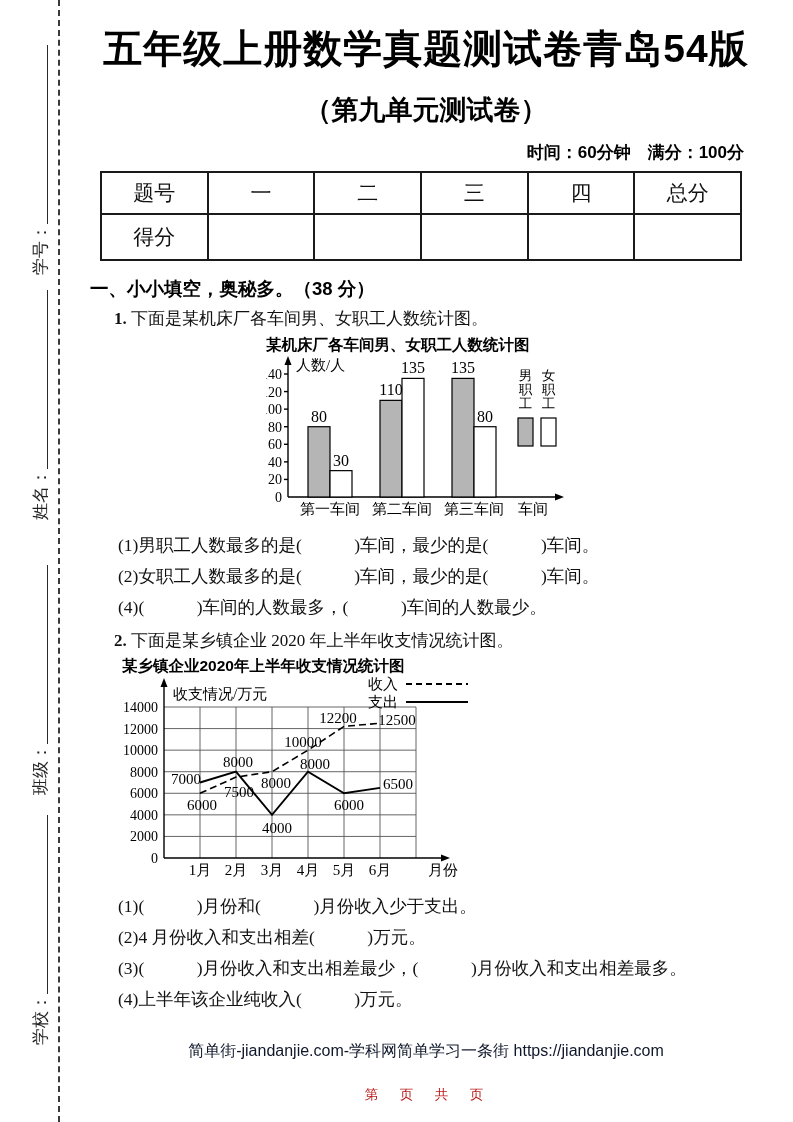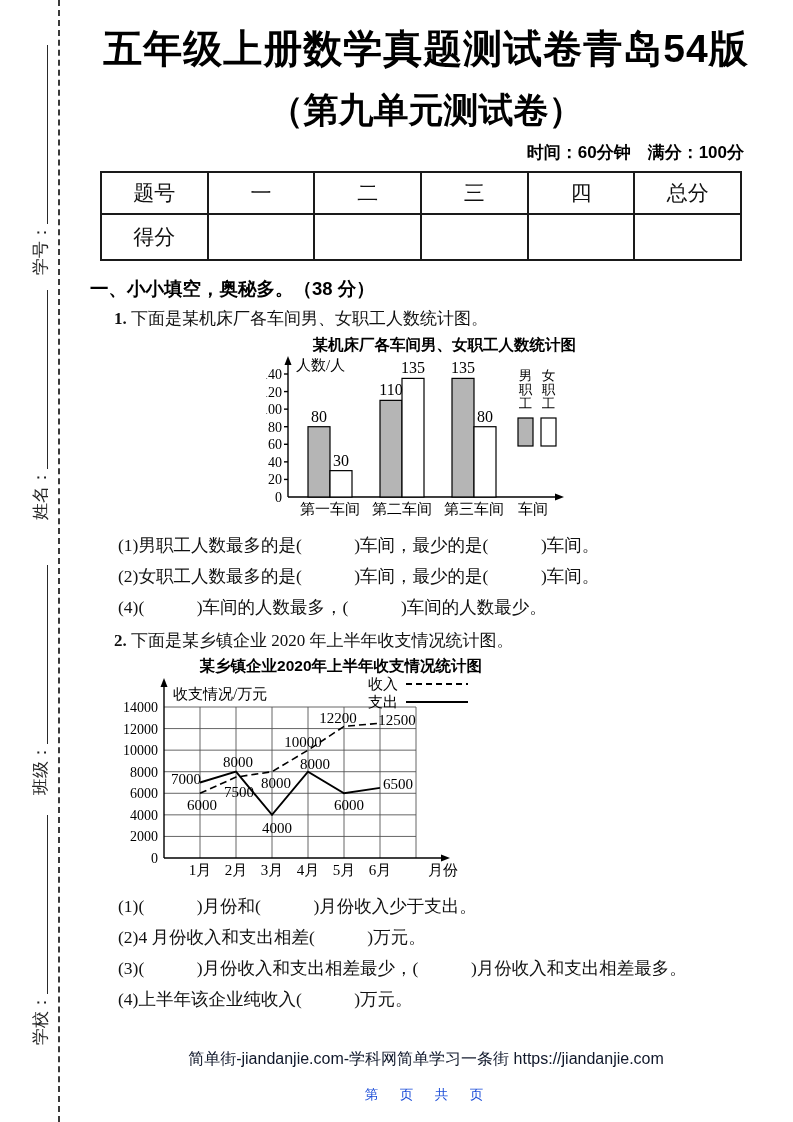--- a/index.html
+++ b/index.html
@@ -34,21 +34,21 @@
   .main{position:absolute;left:90px;top:0;width:672px;}
   .title{
     margin:26px 0 0 0;text-align:center;
     font-family:"Liberation Sans","DejaVu Sans",sans-serif;
     font-weight:bold;font-size:39px;line-height:46px;color:#000;
     letter-spacing:1px;
   }
   .subtitle{
     margin:20px 0 0 0;text-align:center;
     font-family:"Liberation Sans","DejaVu Sans",sans-serif;
-    font-weight:bold;font-size:35px;line-height:36px;color:#000;
+    font-weight:bold;font-size:27px;line-height:36px;color:#000;
   }
   .meta{
     margin:13px 18px 0 0;text-align:right;
     font-size:17px;font-family:"Liberation Sans","DejaVu Sans",sans-serif;
     font-weight:bold;color:#000;
   }
   table.score{
     margin:7px 0 0 10px;border-collapse:collapse;table-layout:fixed;
     width:642px;
     font-family:Liberation Mono, monospace;
@@ -66,41 +66,41 @@
     font-weight:bold;font-size:18.5px;color:#000;
   }
   .q-intro{margin:6px 0 0 24px;font-size:17px;}
   .q-intro .q-no{font-weight:bold;}
   .q-list{margin:4px 0 0 28px;font-size:17.5px;line-height:31px;}
   
   .figure{position:relative;}
   .fig1{margin:6px 0 0 176px;width:310px;}
   .fig2{margin:6px 0 0 150px;width:390px;}
   .fig-title{
-    text-align:right;
+    text-align:left;
     font-family:"Liberation Sans","DejaVu Sans",sans-serif;
     font-weight:bold;font-size:15.5px;color:#000;line-height:18px;
   }
   .fig1 .fig-title{width:310px;}
   .fig2 .fig-title{width:360px;}
   svg{display:block;}
   svg text{fill:#000;}
   .ax{stroke:#000;stroke-width:1.4;}
   .axf{fill:#000;}
   .grid{stroke:#555;stroke-width:0.9;}
   .tick{font:14px "Liberation Serif",serif;}
   .val{font:15px "Liberation Serif",serif;}
   .bval{font:16px "Liberation Serif",serif;}
   .cat{font:15px "Liberation Serif",serif;}
   .albl{font:15px "Liberation Serif",serif;}
   .lgt{font:13.5px "Liberation Serif",serif;}
   
   .footer{position:absolute;left:90px;width:672px;bottom:18px;text-align:center;}
   .footer-site{font-size:16px;color:#0f172a;font-family:"Liberation Sans","DejaVu Sans",sans-serif;}
-  .footer-page{margin-top:16px;font-size:13.5px;color:#1d4ed8;letter-spacing:4px;}
+  .footer-page{margin-top:24px;font-size:13.5px;color:#b91c1c;letter-spacing:4px;}
 </style>
 </head>
 <body>
 
 <div class="page">
 
   <div class="margin-divider"></div>
   <div class="margin-field mf-1">
     <span class="mf-label">学号：</span>
     <span class="mf-line"></span>

